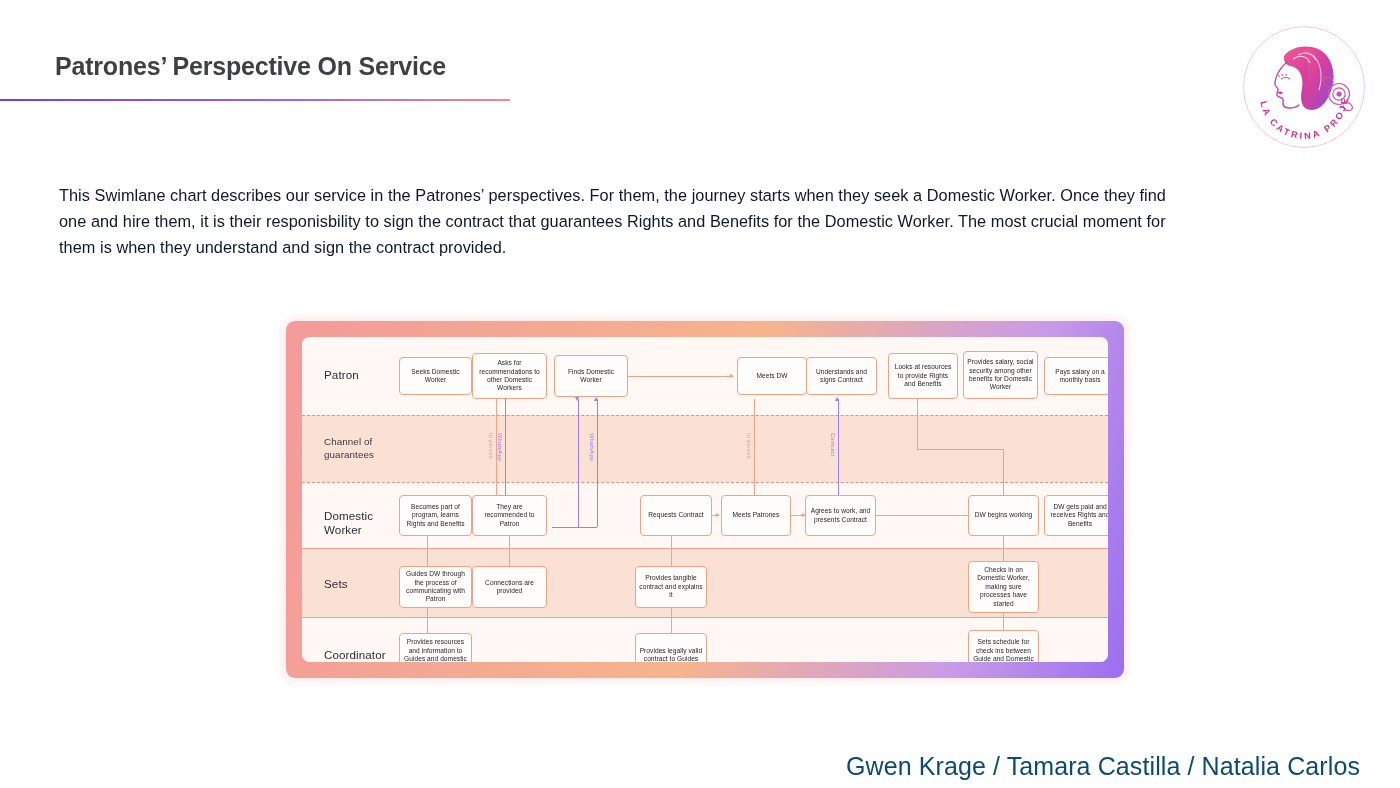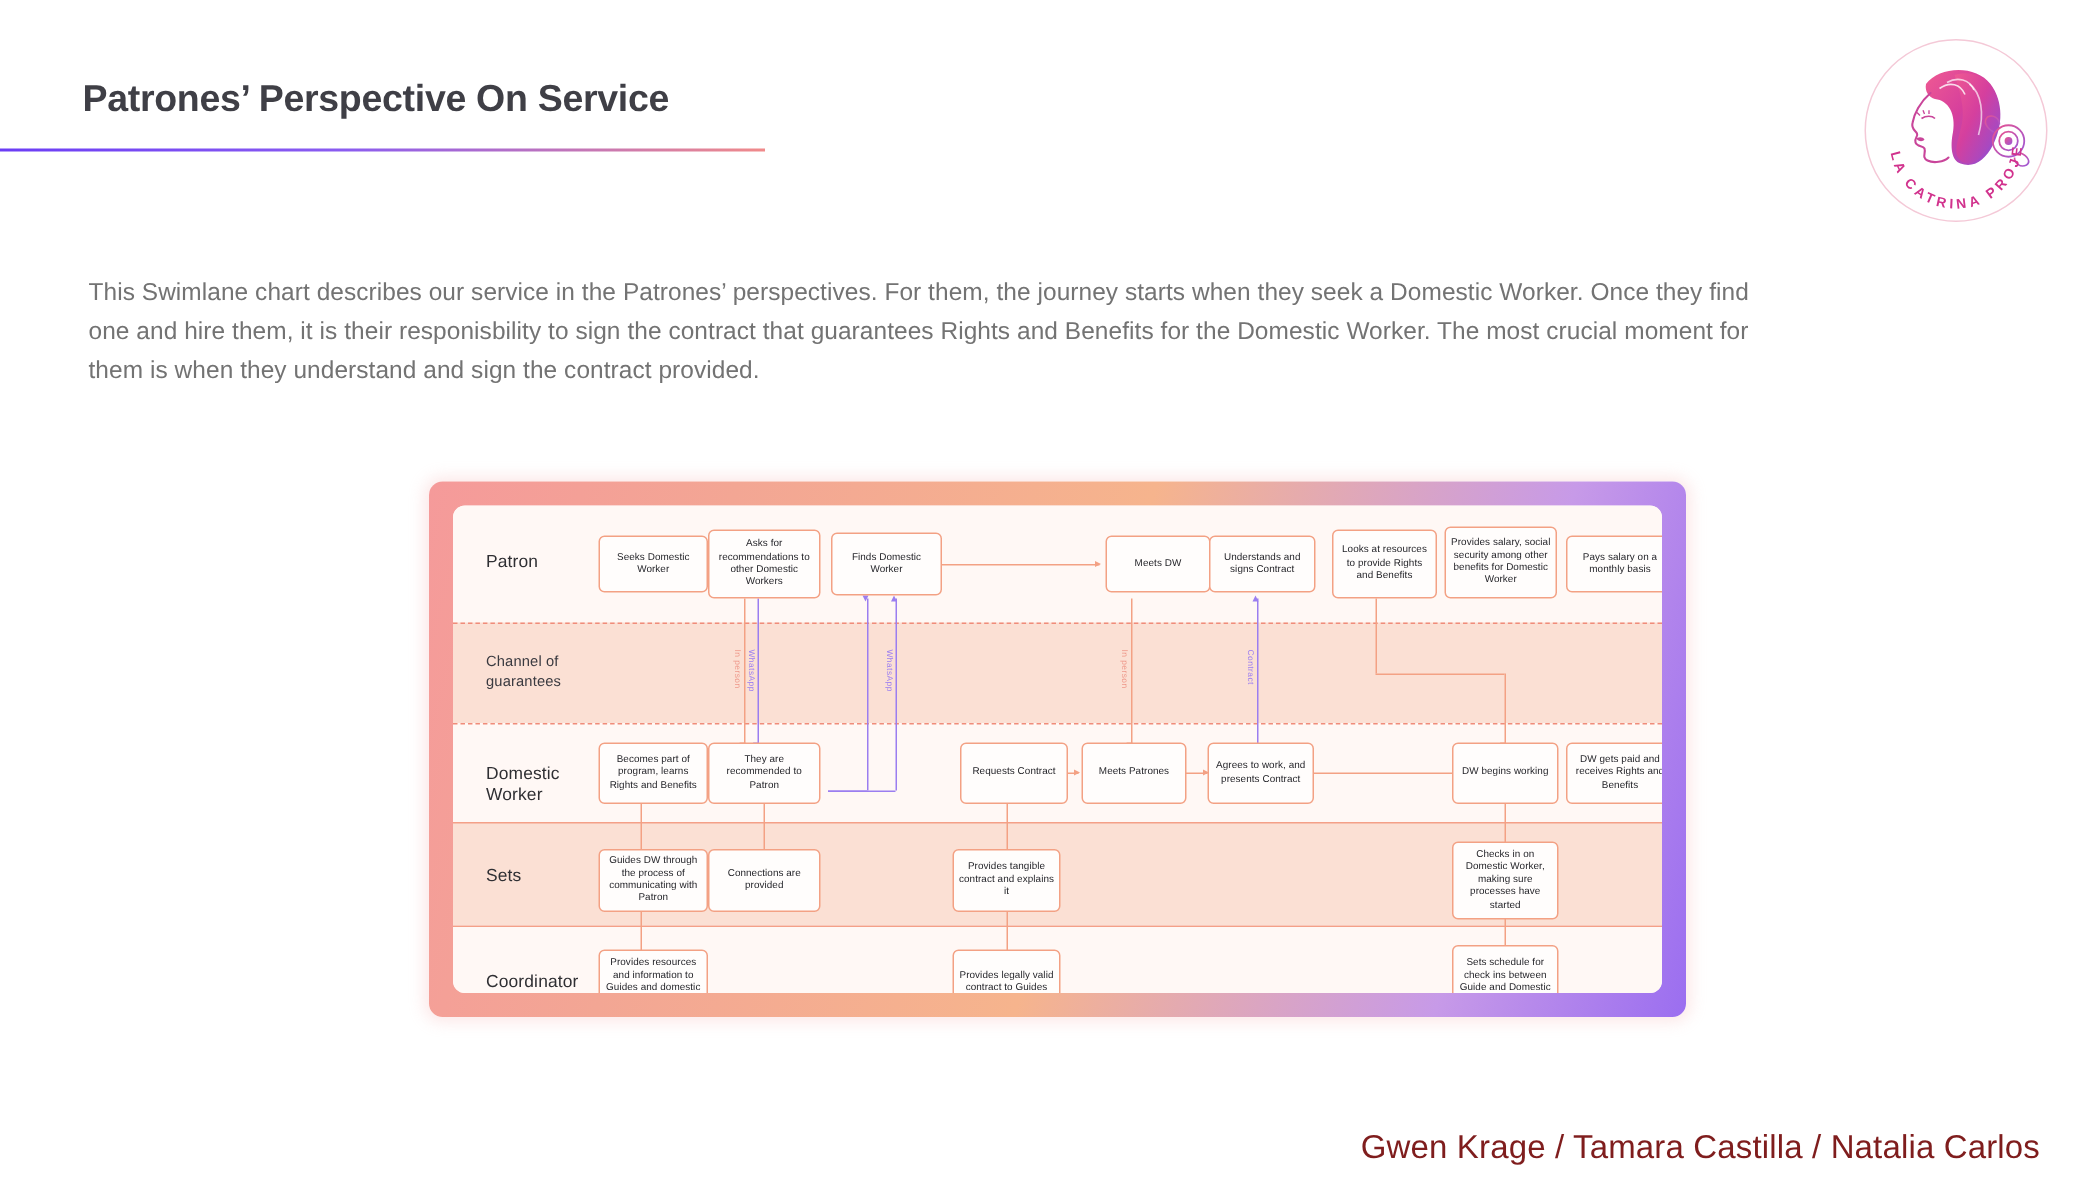--- a/index.html
+++ b/index.html
@@ -25,21 +25,21 @@
   
   .logo { position: absolute; left: 1243px; top: 26px; width: 122px; height: 122px; }
   .logo-ring {
     position: absolute; inset: 0; border-radius: 50%;
     border: 1.4px solid #f4c9d7;
   }
 
   
   .intro {
     position: absolute; left: 59px; top: 182px; width: 1125px;
-    font-size: 16.3px; line-height: 26px; color: #737373;
+    font-size: 16.3px; line-height: 26px; color: #0f172a;
     letter-spacing: 0.05px;
   }
 
   
   .swim-wrap { position: absolute; left: 286px; top: 321px; width: 838px; height: 357px; }
   .swim-frame {
     position: absolute; inset: 0;
     border-radius: 9px;
     padding: 16px;
     background: linear-gradient(105deg, #f59a9a 0%, #f3a694 22%, #f6b48d 52%, #c79ae8 82%, #9b6ef0 100%);
@@ -123,21 +123,21 @@
     white-space: nowrap;
     transform: rotate(90deg);
     transform-origin: left top;
   }
   .chan-salmon { color: #ef9a8c; }
   .chan-purple { color: #9b7ef0; }
 
   
   .credits {
     position: absolute; right: 40px; top: 752px;
-    font-size: 22px; color: #7f1d1d; letter-spacing: 0.1px;
+    font-size: 25px; color: #0c4a6e; letter-spacing: 0.1px;
   }
 </style>
 </head>
 <body>
 
 <div class="page">
 
   <div class="title">Patrones’ Perspective On Service</div>
   <div class="title-rule"></div>
 

